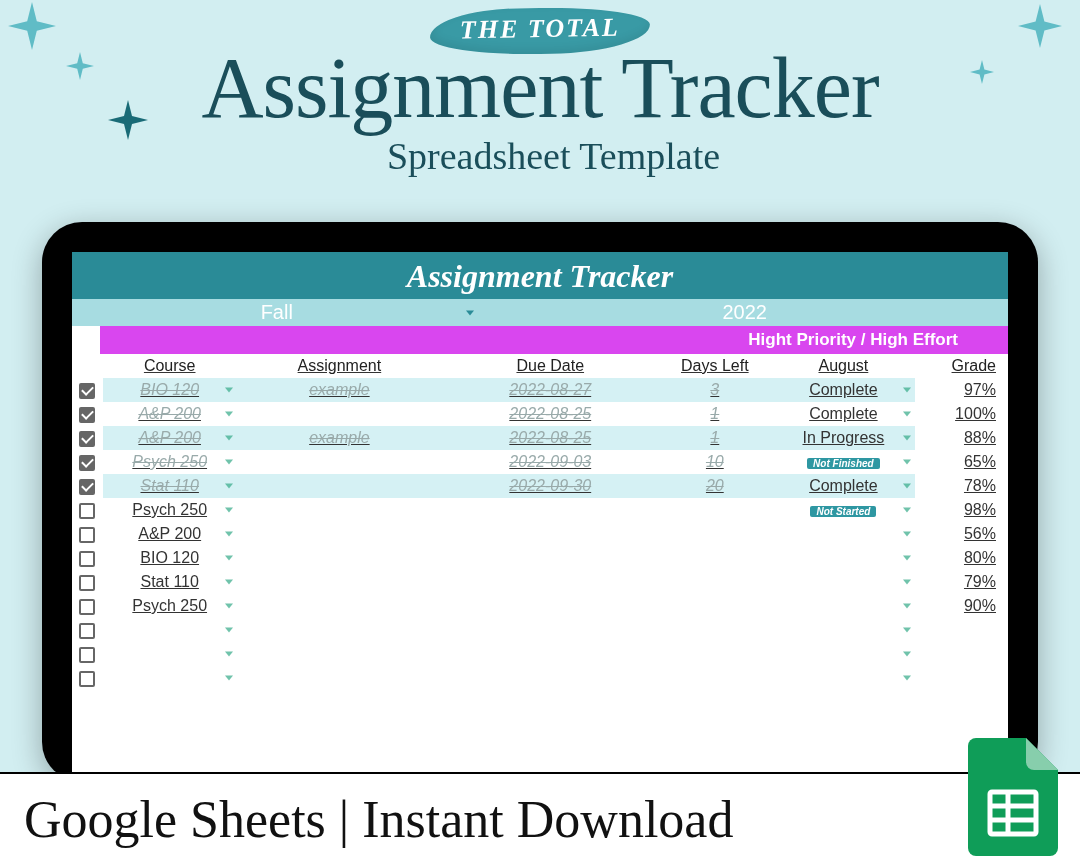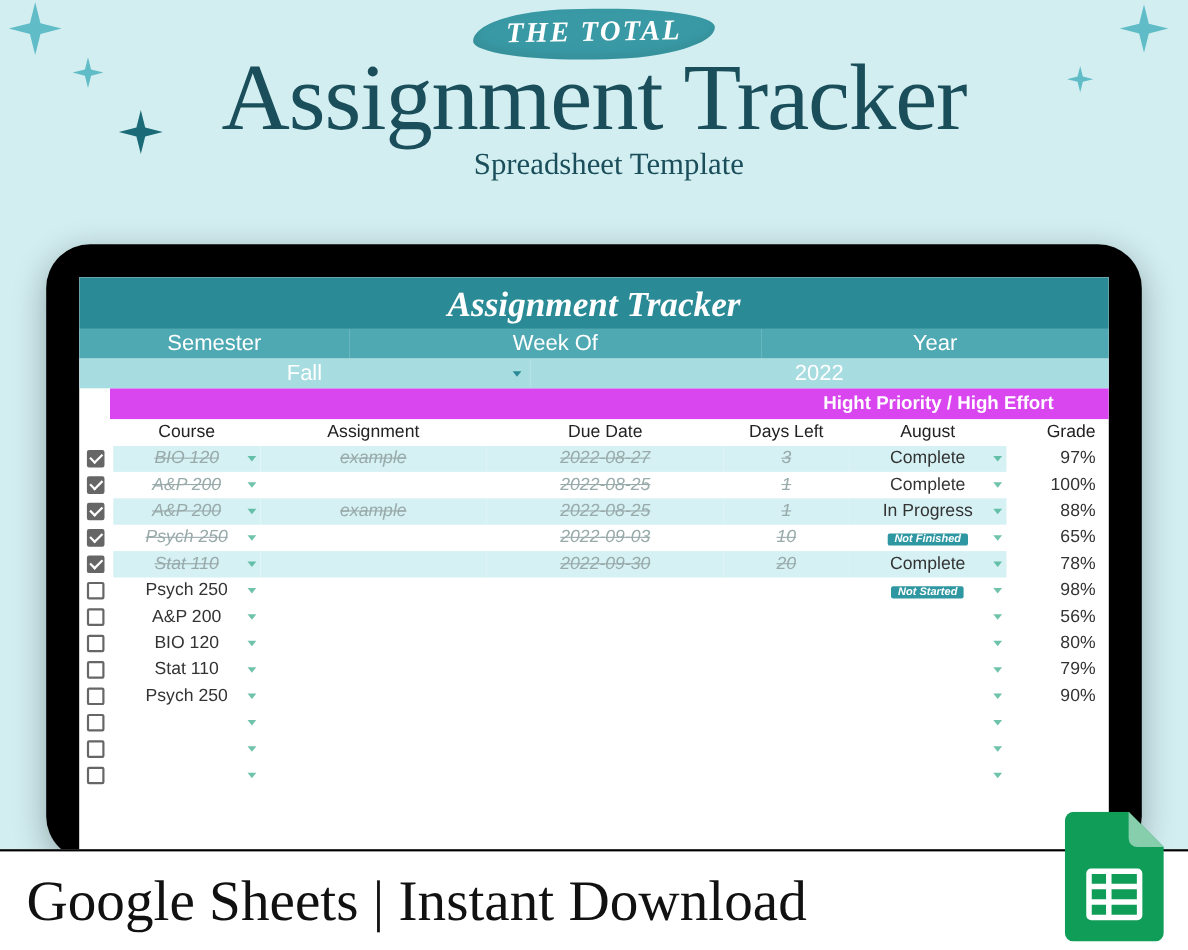--- a/index.html
+++ b/index.html
@@ -36,21 +36,21 @@
   .title-main {
     font-family: Georgia, 'Times New Roman', serif;
     font-size: 86px;
     color: #1a4e5a;
     letter-spacing: -1px;
     line-height: 0.95;
     margin-top: -6px;
   }
   .title-sub {
     font-family: Georgia, 'Times New Roman', serif;
-    font-size: 28px;
+    font-size: 38px;
     color: #1a4e5a;
     margin-top: 4px;
     padding-left: 27px;
   }
 
   
   .spark { position: absolute; width: 40px; height: 40px; }
   .spark svg { width: 100%; height: 100%; }
 
   
@@ -130,20 +130,21 @@
     font-family: Arial, sans-serif;
   }
 
   
   table.grid {
     width: 100%;
     border-collapse: collapse;
     table-layout: fixed;
     font-size: 16px;
     color: #333;
+    text-decoration: underline;
   }
   table.grid th {
     font-weight: normal;
     color: #222;
     padding: 3px 4px;
     font-size: 16px;
     text-align: center;
   }
   table.grid td {
     padding: 1.5px 4px;
@@ -262,25 +263,20 @@
   <div><span class="brush">THE TOTAL</span></div>
   <div class="title-main">Assignment Tracker</div>
   <div class="title-sub">Spreadsheet Template</div>
 </div>
 
 <div class="tablet">
   <div class="screen">
 
     <div class="ss-title">Assignment Tracker</div>
 
-    <div class="meta-row">
-      <div class="meta-head sem">Semester</div>
-      <div class="meta-head wk">Week Of</div>
-      <div class="meta-head yr">Year</div>
-    </div>
     <div class="meta-val-row">
       <div class="meta-val" style="flex:1.05">
         <span>Fall</span>
         <span class="dd"></span>
       </div>
       <div class="meta-val" style="flex:1.35">
         <span>2022</span>
       </div>
     </div>
 

